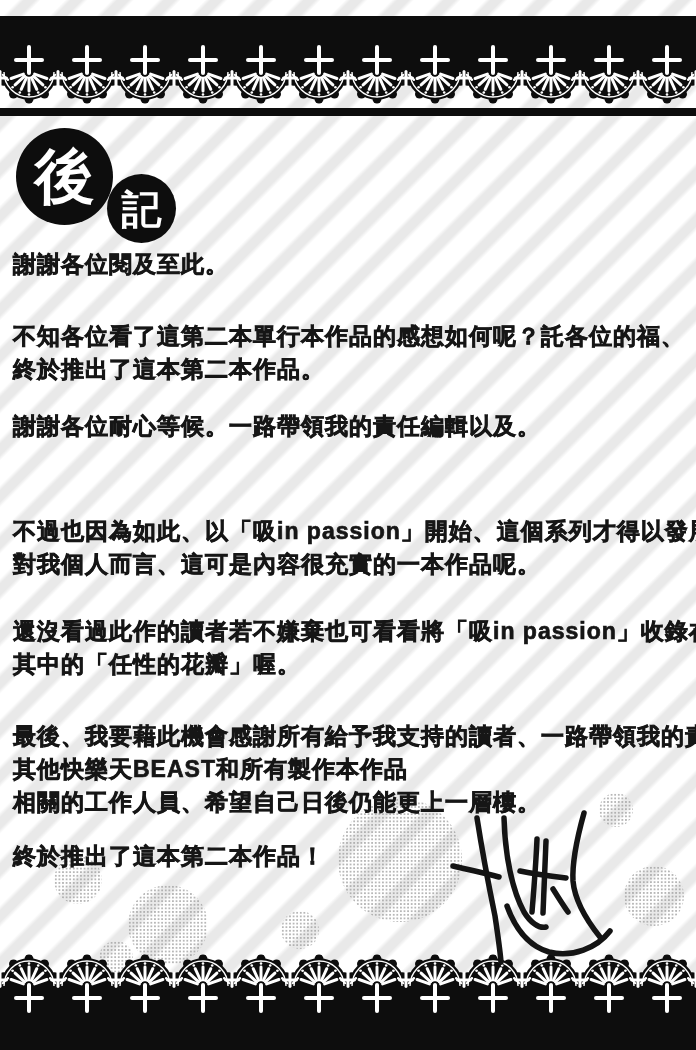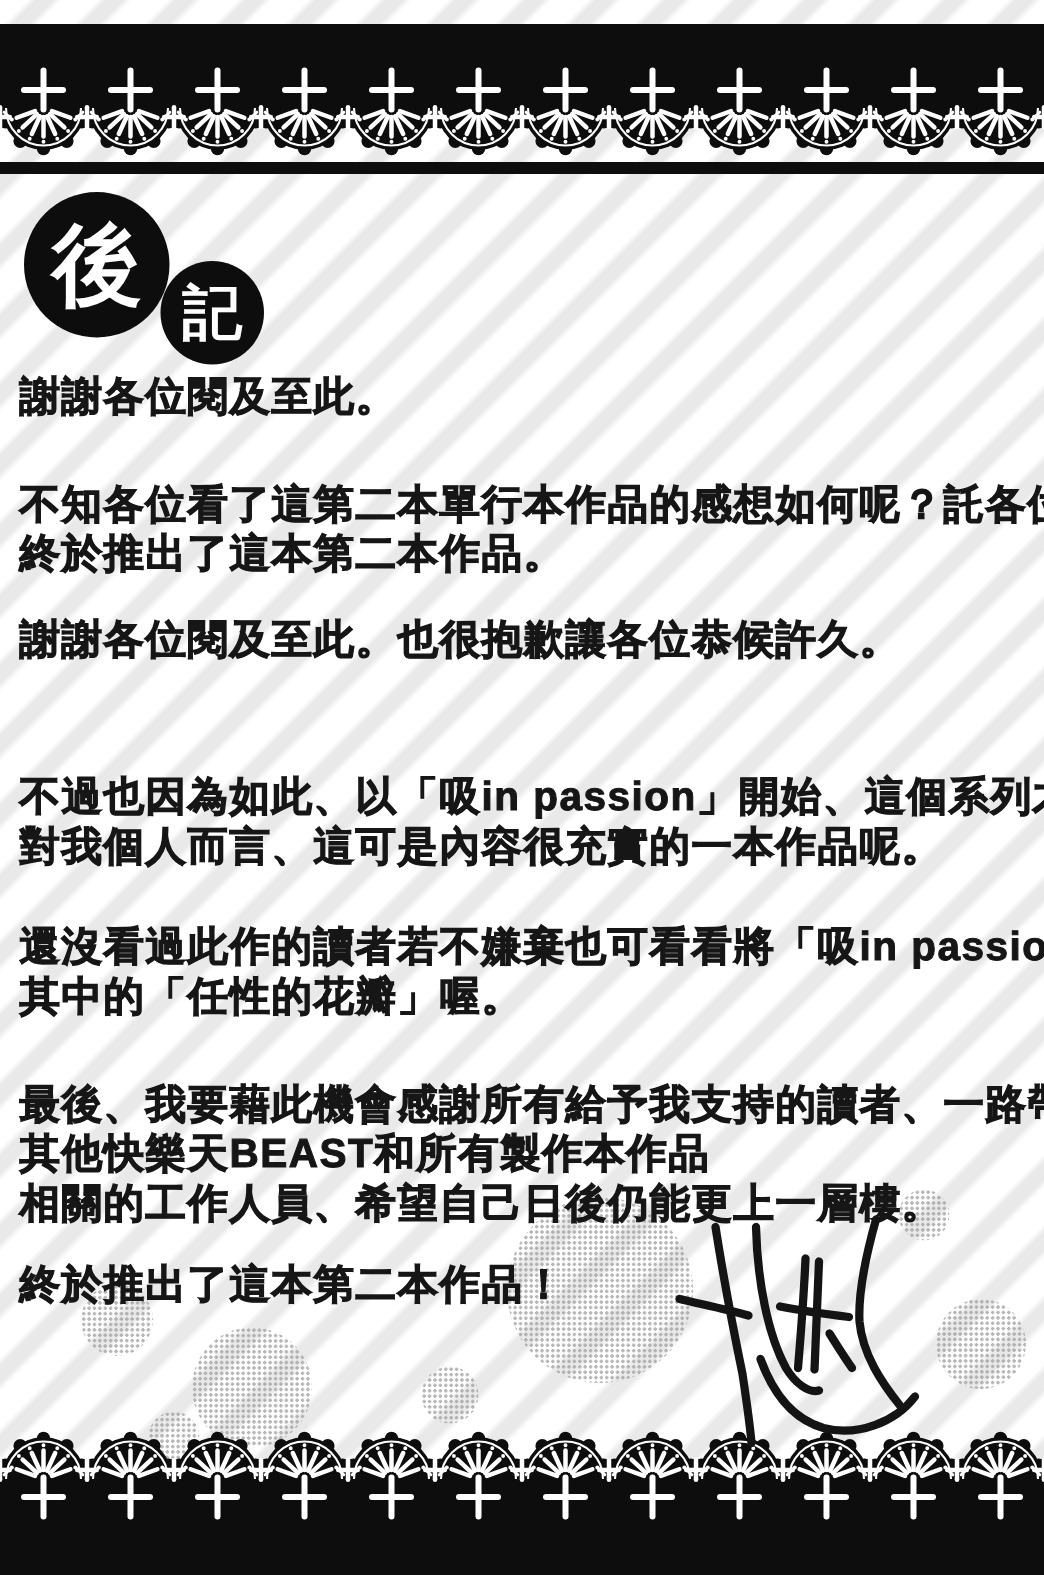--- a/index.html
+++ b/index.html
@@ -28,21 +28,21 @@
   .badge{
     position:absolute;background:#0d0d0d;border-radius:50%;
     color:#ffffff;display:flex;align-items:center;justify-content:center;
     font-weight:900;line-height:1;
   }
   .badge-main{left:16px;top:128px;width:97px;height:97px;font-size:60px;}
   .badge-sub{left:107px;top:174px;width:69px;height:69px;font-size:40px;}
   
   .para{position:absolute;left:13px;}
   .line{
-    font-size:27px;line-height:33px;font-weight:700;color:#161616;
+    font-size:23px;line-height:33px;font-weight:700;color:#161616;
     letter-spacing:1px;white-space:pre;
     -webkit-text-stroke:0.7px #161616;
   }
   .signature{position:absolute;left:440px;top:798px;}
 </style>
 </head>
 <body>
 
 <div class="page">
 
@@ -133,21 +133,21 @@
   <div class="para" style="top:248px;">
     <div class="line">謝謝各位閱及至此。</div>
   </div>
 
   <div class="para" style="top:320px;">
     <div class="line">不知各位看了這第二本單行本作品的感想如何呢？託各位的福、　。</div>
     <div class="line">終於推出了這本第二本作品。</div>
   </div>
 
   <div class="para" style="top:410px;">
-    <div class="line">謝謝各位閱及至此。也很抱歉讓各位恭候許久。</div>
+    <div class="line">謝謝各位耐心等候。一路帶領我的責任編輯以及。</div>
   </div>
 
   <div class="para" style="top:515px;">
     <div class="line">不過也因為如此、以「吸in passion」開始、這個系列才得以發展至此、</div>
     <div class="line">對我個人而言、這可是內容很充實的一本作品呢。</div>
   </div>
 
   <div class="para" style="top:615px;">
     <div class="line">還沒看過此作的讀者若不嫌棄也可看看將「吸in passion」收錄在</div>
     <div class="line">其中的「任性的花瓣」喔。</div>

